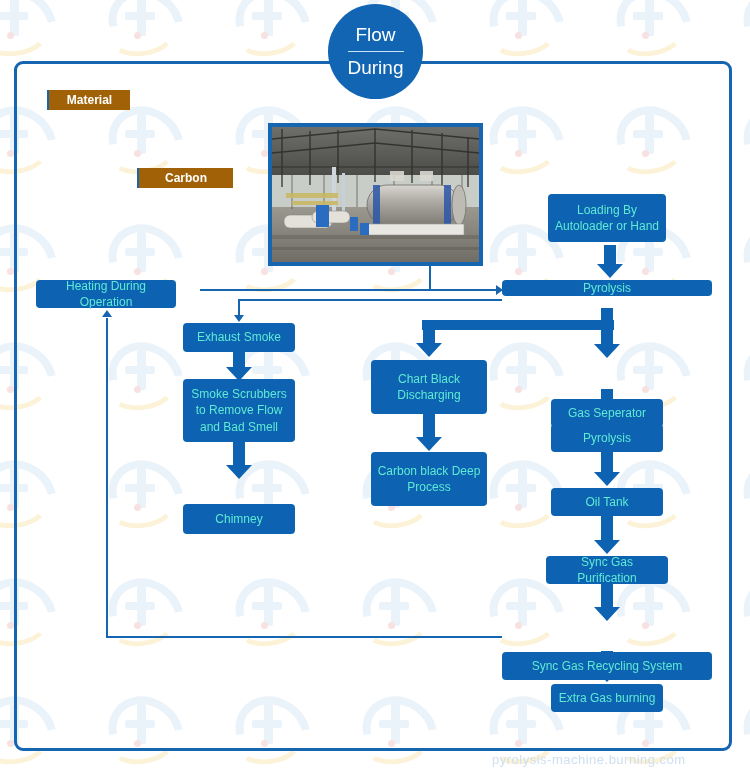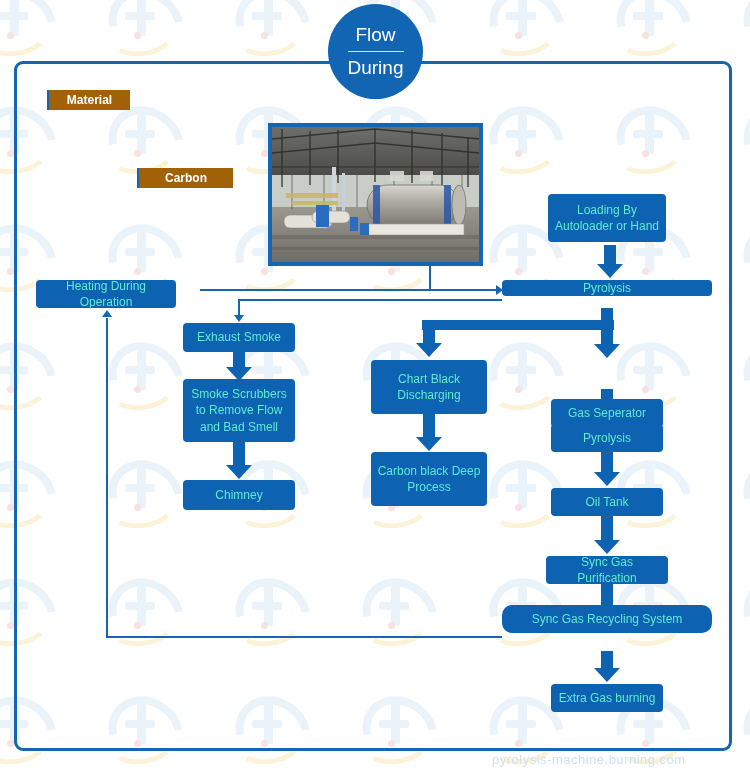--- a/index.html
+++ b/index.html
@@ -478,35 +478,35 @@
 <div class="box" id="n-loading" style="left:548px;top:194px;width:118px;height:48px;">Loading By Autoloader or Hand</div>
 
 <div class="box" id="n-pyrolysis" style="left:502px;top:280px;width:210px;height:16px;">Pyrolysis</div>
 
 <div class="box" id="n-heating" style="left:36px;top:280px;width:140px;height:28px;">Heating During Operation</div>
 
 <div class="box" id="n-exhaust" style="left:183px;top:323px;width:112px;height:29px;">Exhaust Smoke</div>
 
 <div class="box" id="n-scrub" style="left:183px;top:379px;width:112px;height:63px;">Smoke Scrubbers to Remove Flow and Bad Smell</div>
 
-<div class="box" id="n-chimney" style="left:183px;top:480px;width:112px;height:30px;">Chimney</div>
+<div class="box" id="n-chimney" style="left:183px;top:504px;width:112px;height:30px;">Chimney</div>
 
 <div class="box" id="n-cbd" style="left:371px;top:360px;width:116px;height:54px;">Chart Black Discharging</div>
 
 <div class="box" id="n-cbdeep" style="left:371px;top:452px;width:116px;height:54px;">Carbon black Deep Process</div>
 
 <div class="box" id="n-gassep" style="left:551px;top:361px;width:112px;height:28px;margin-top:38px;">Gas Seperator</div>
 
 <div class="box" id="n-cond" style="left:551px;top:424px;width:112px;height:28px;">Pyrolysis</div>
 
 <div class="box" id="n-oil" style="left:551px;top:488px;width:112px;height:28px;">Oil Tank</div>
 
 <div class="box" id="n-purif" style="left:546px;top:556px;width:122px;height:28px;">Sync Gas Purification</div>
 
-<div class="box" id="n-recyc" style="left:502px;top:605px;width:210px;height:28px;border-radius:10px;">Sync Gas Recycling System</div>
+<div class="box" id="n-recyc" style="left:502px;top:652px;width:210px;height:28px;">Sync Gas Recycling System</div>
 
 <div class="box" id="n-extra" style="left:551px;top:684px;width:112px;height:28px;">Extra Gas burning</div>
 
 <div class="ln thin-v" style="left:429px;top:266px;height:24px;"></div>
 
 <div class="fat" style="left:597px;top:245px;width:26px;height:33px;">
   <div class="shaft" style="height:20px;"></div>
   <div class="head" style="top:19px;"></div>
 </div>
 

